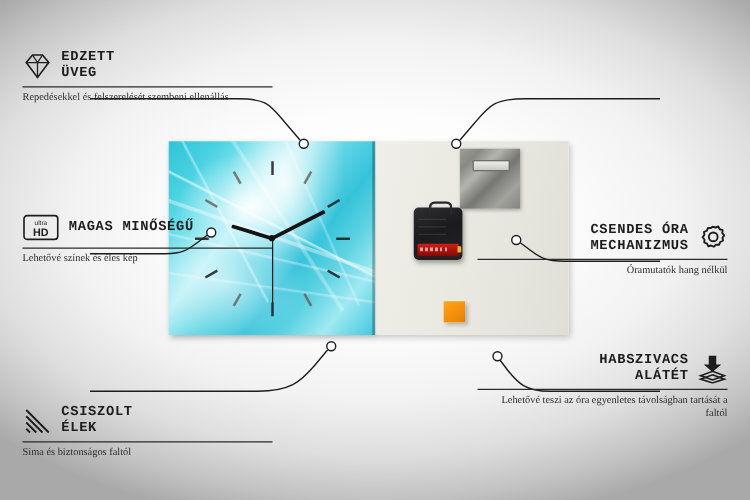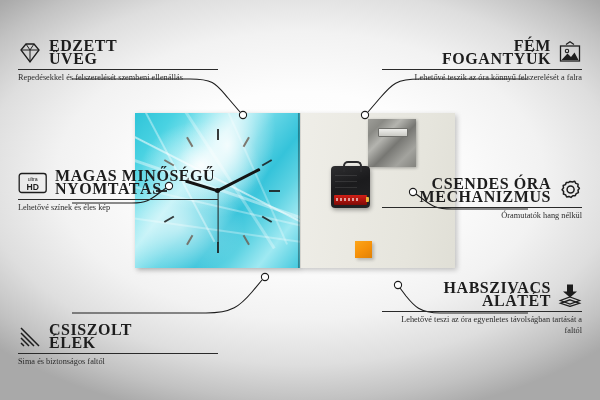--- a/index.html
+++ b/index.html
@@ -98,23 +98,23 @@
     background:linear-gradient(145deg,#fca61b 0%,#f59008 55%,#e08106 100%);
     box-shadow:2px 2px 3px rgba(0,0,0,.22);
   }
 
   
   .callout{position:absolute;width:200px;}
   .callout .row{display:flex;align-items:center;gap:7px;}
   .callout.left .row{justify-content:flex-start;}
   .callout.right .row{justify-content:flex-end;}
   .ctitle{
-    font-size:16px;letter-spacing:.55px;line-height:12.5px;
+    font-size:11px;letter-spacing:.55px;line-height:12.5px;
     color:#1d1d1d;font-weight:bold;text-transform:uppercase;
-    font-family:Liberation Serif, serif;
+    font-family:Liberation Mono, monospace;
   }
   .callout.right .ctitle{text-align:right;}
   .rule{height:1px;background:#2a2a2a;margin:4px 0 3px;}
   .cdesc{
     font-size:8.3px;line-height:10.6px;color:#2b2b2b;
     font-family:"Liberation Serif",serif;
   }
   .callout.right .cdesc{text-align:right;}
   .ico{width:24px;height:24px;flex:0 0 24px;display:block;}
 
@@ -240,57 +240,40 @@
 
   <div class="callout left" style="left:18px;top:170px;">
     <div class="row">
       <svg class="ico" viewBox="0 0 30 24" style="flex:0 0 30px;width:30px;">
         <rect x="1.2" y="2.5" width="27" height="19" rx="2.5" fill="none" stroke="#1d1d1d" stroke-width="1.3"></rect>
         <text x="14.7" y="10.4" font-family="Liberation Sans, sans-serif" font-size="5.2" text-anchor="middle" fill="#1d1d1d">ultra</text>
         <text x="14.7" y="18.6" font-family="Liberation Sans, sans-serif" font-size="8.6" font-weight="bold" text-anchor="middle" fill="#1d1d1d">HD</text>
       </svg>
       <div class="ctitle">
         <div>MAGAS MINŐSÉGŰ</div>
-        <div>NYOMTATÁS</div>
       </div>
     </div>
     <div class="rule"></div>
     <div class="cdesc">Lehetővé színek és éles kép</div>
   </div>
 
   <div class="callout left" style="left:18px;top:282px;margin-top:42px;">
     <div class="row">
       <svg class="ico" viewBox="0 0 24 24">
         <path d="M3 3 L21 21 M3 8 L16 21 M3 13 L11 21 M3 18 L6 21" stroke="#1d1d1d" stroke-width="1.5" fill="none"></path>
       </svg>
       <div class="ctitle">
         <div>CSISZOLT</div>
         <div>ÉLEK</div>
       </div>
     </div>
     <div class="rule"></div>
     <div class="cdesc">Sima és biztonságos faltól</div>
   </div>
 
-  <div class="callout right" style="left:382px;top:40px;">
-    <div class="row">
-      <div class="ctitle">
-        <div>FÉM</div>
-        <div>FOGANTYÚK</div>
-      </div>
-      <svg class="ico" viewBox="0 0 24 24">
-        <path d="M8 3.5 L12 0.8 L16 3.5" fill="none" stroke="#1d1d1d" stroke-width="1.2"></path>
-        <rect x="2.5" y="5" width="19" height="15" fill="none" stroke="#1d1d1d" stroke-width="1.3"></rect>
-        <circle cx="9" cy="10" r="1.7" fill="none" stroke="#1d1d1d" stroke-width="1.1"></circle>
-        <path d="M3.5 19 L9.5 12.5 L13 16 L16.5 11.5 L20.5 19 Z" fill="#1d1d1d"></path>
-      </svg>
-    </div>
-    <div class="rule"></div>
-    <div class="cdesc">Lehetővé teszik az óra könnyű felszerelését a falra</div>
-  </div>
 
   <div class="callout right" style="left:382px;top:282px;">
     <div class="row">
       <div class="ctitle">
         <div>HABSZIVACS</div>
         <div>ALÁTÉT</div>
       </div>
       <svg class="ico" viewBox="0 0 24 24">
         <path d="M9 1.5 H15 V8.5 H19 L12 14.5 L5 8.5 H9 Z" fill="#1d1d1d"></path>
         <path d="M12 14 L21.5 17.5 L12 21 L2.5 17.5 Z" fill="none" stroke="#1d1d1d" stroke-width="1.3"></path>

